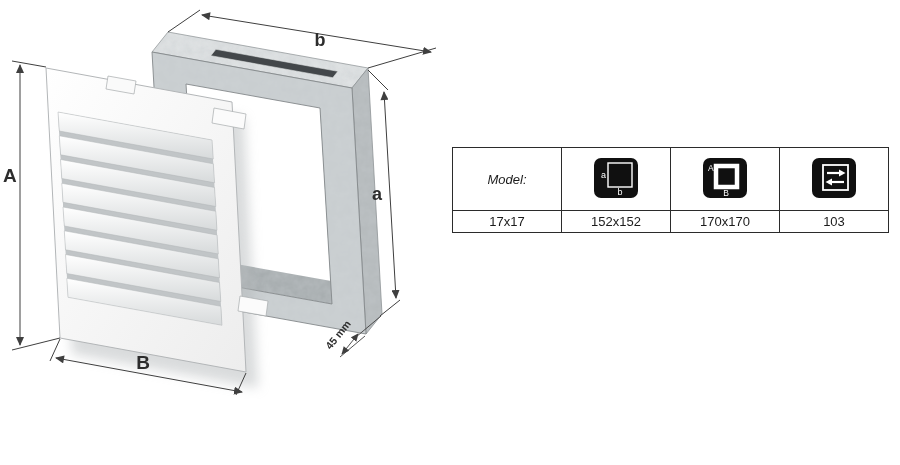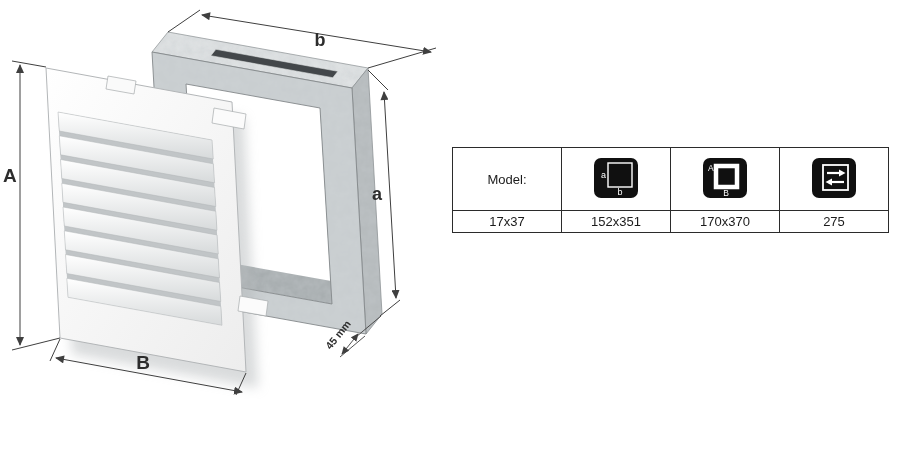--- a/index.html
+++ b/index.html
@@ -7,21 +7,21 @@
        font-family:"Liberation Sans",sans-serif;}
   #stage{position:absolute;left:0;top:0;width:900px;height:465px;}
   #drawing{position:absolute;left:0;top:0;}
   .dim-label{font-weight:bold;fill:#2d2d2d;}
   table.spec{position:absolute;left:452px;top:147px;width:437px;
              border-collapse:collapse;table-layout:fixed;
              border:1.5px solid #2b2b2b;background:#fff;}
   table.spec td{border:1px solid #2b2b2b;text-align:center;vertical-align:middle;
                 font-size:13px;color:#1b1b1b;height:21px;padding:0;}
   table.spec tr.hdr td{height:62px;}
-  td.model-hdr{font-size:14px;color:#222;}
+  td.model-hdr{font-size:14px;color:#222;font-style:italic;}
   .icon-wrap{display:inline-block;line-height:0;}
 </style>
 </head>
 <body>
 
 <div id="stage">
 
   <svg id="drawing" width="450" height="465" viewBox="0 0 450 465">
     <defs>
       <filter id="galvnoise" x="0" y="0" width="100%" height="100%">
@@ -168,21 +168,21 @@
               <rect x="12" y="8" width="25" height="25" fill="none" stroke="#ffffff" stroke-width="1.8"></rect>
               <line x1="16" y1="16" x2="28" y2="16" stroke="#ffffff" stroke-width="2.2"></line>
               <polygon points="28,12.5 34.5,16 28,19.5" fill="#ffffff"></polygon>
               <line x1="33" y1="25" x2="21" y2="25" stroke="#ffffff" stroke-width="2.2"></line>
               <polygon points="21,21.5 14.5,25 21,28.5" fill="#ffffff"></polygon>
             </svg>
           </span>
         </td>
       </tr>
       <tr>
-        <td>17x37</td>
-        <td>152x351</td>
-        <td>170x370</td>
-        <td>275</td>
+        <td>17x17</td>
+        <td>152x152</td>
+        <td>170x170</td>
+        <td>103</td>
       </tr>
     </tbody>
   </table>
 
 </div>
 
 </body></html>

